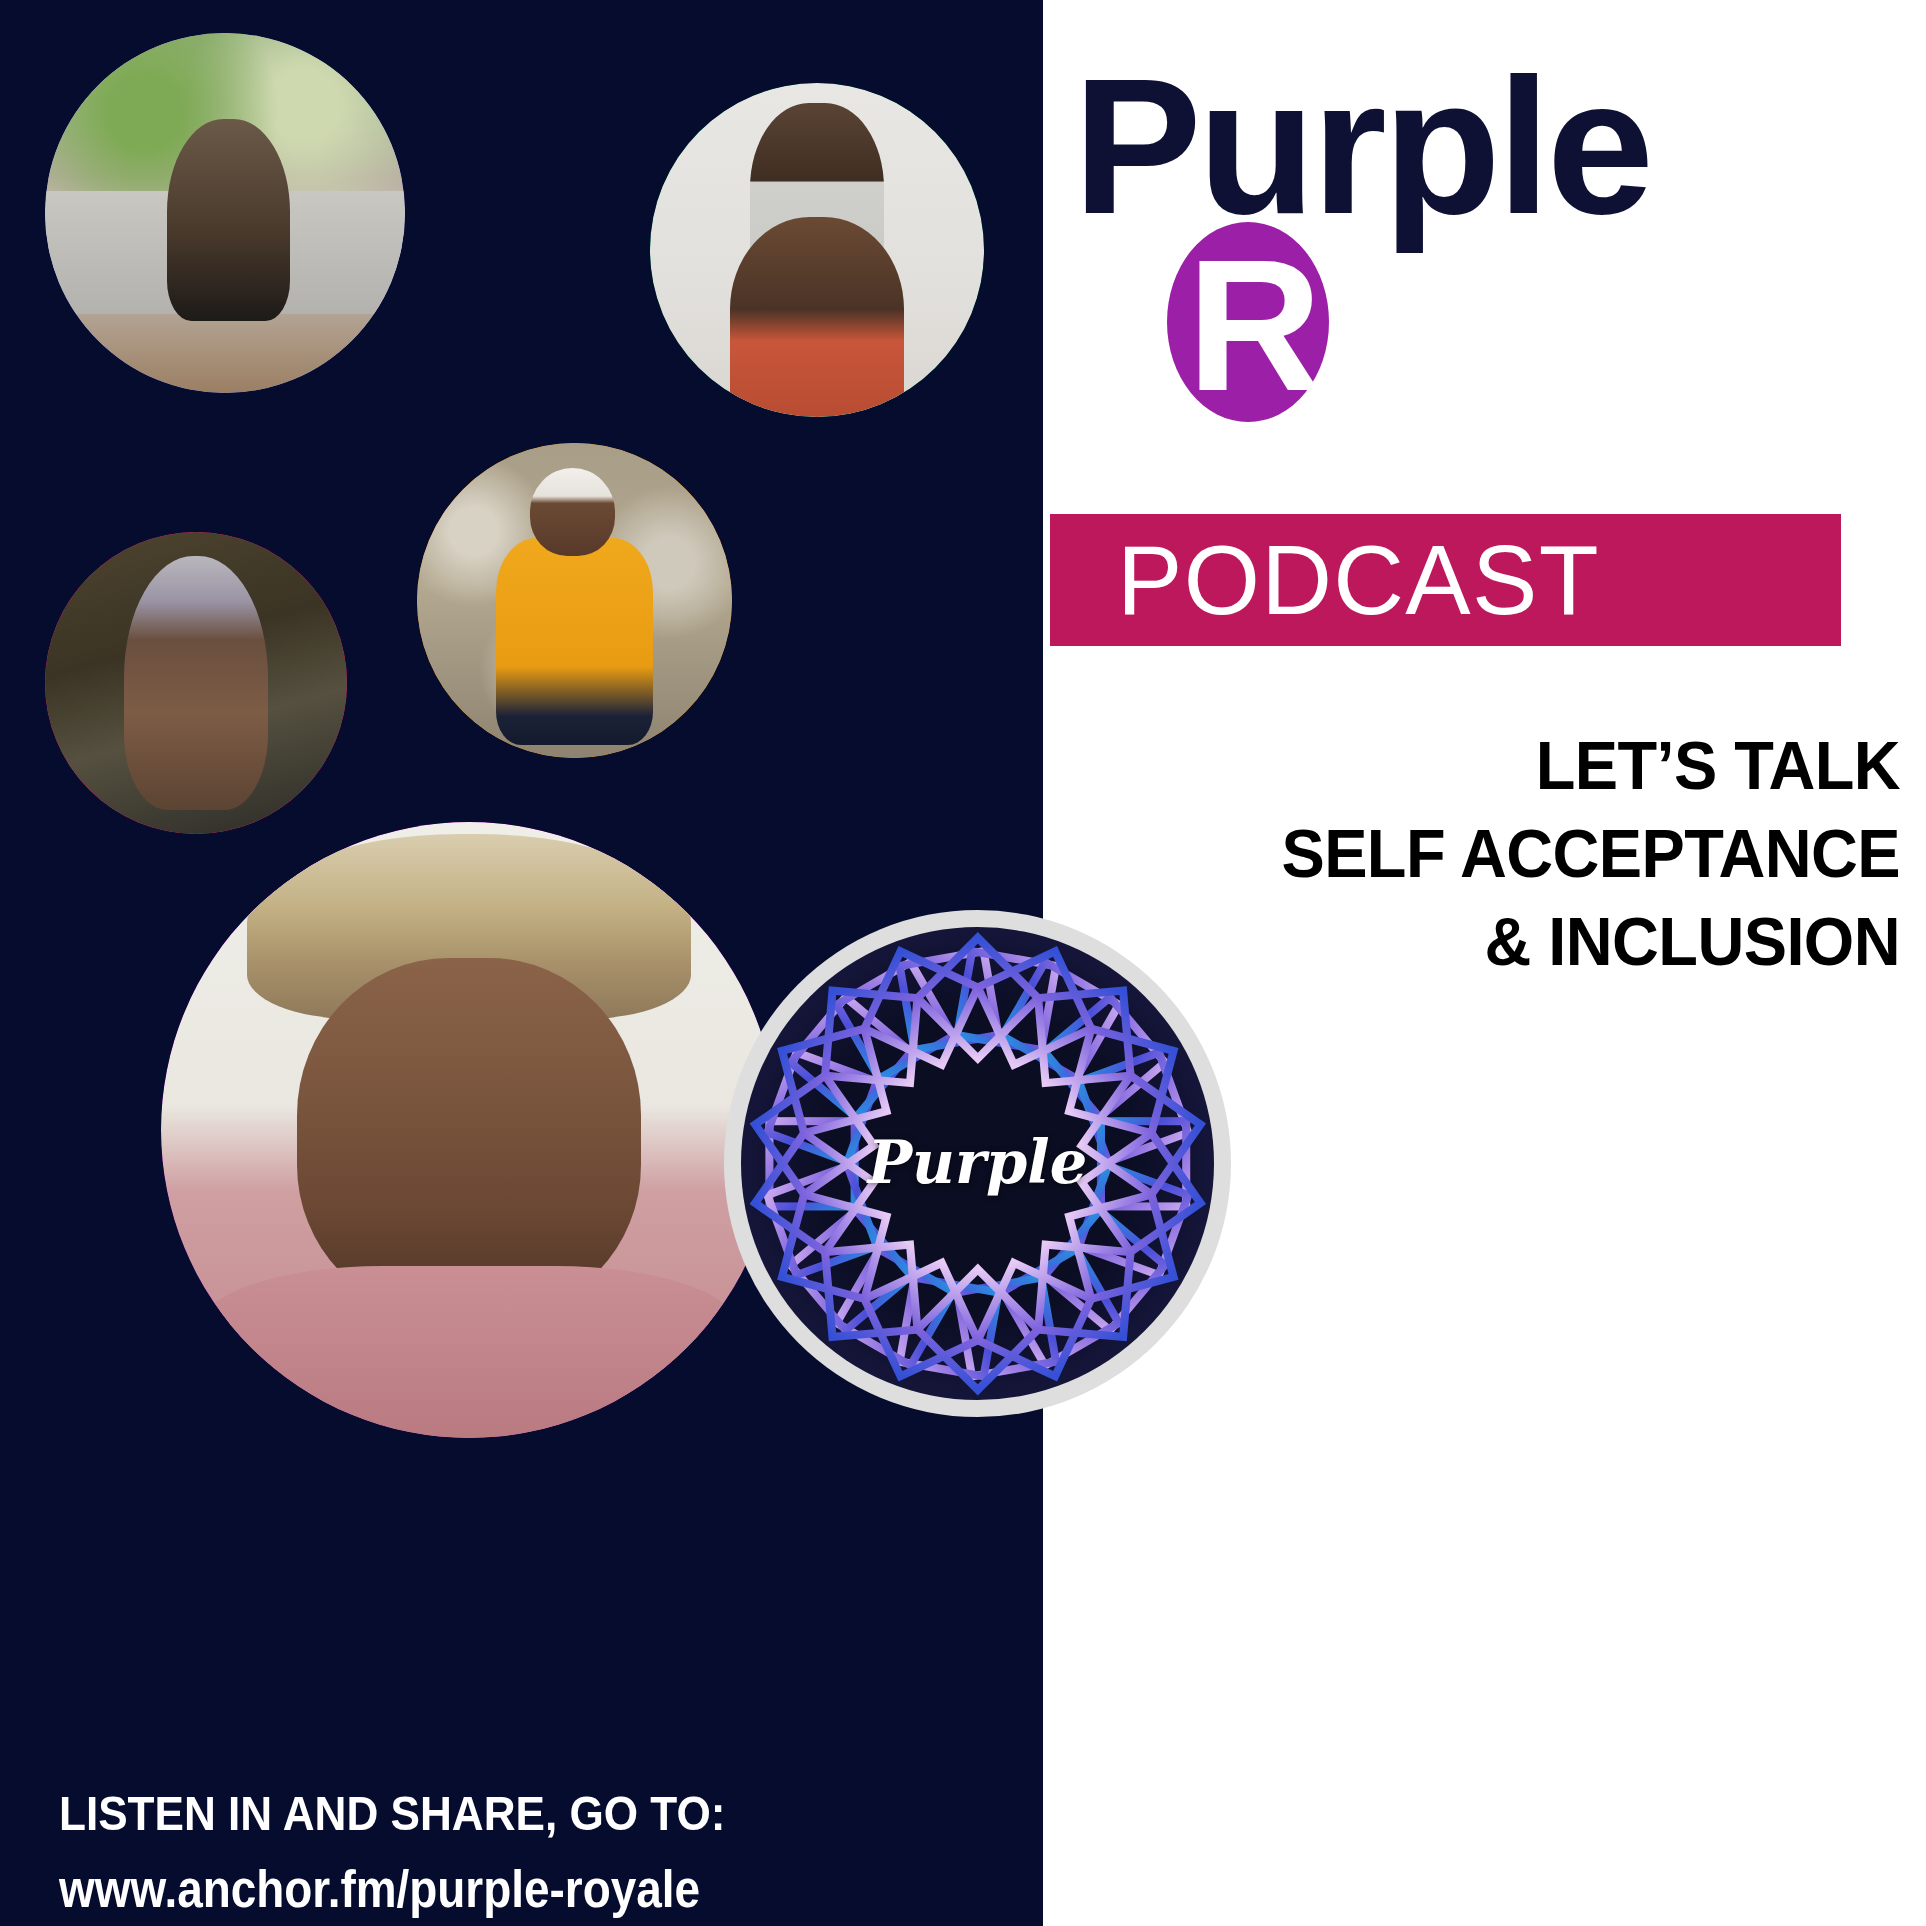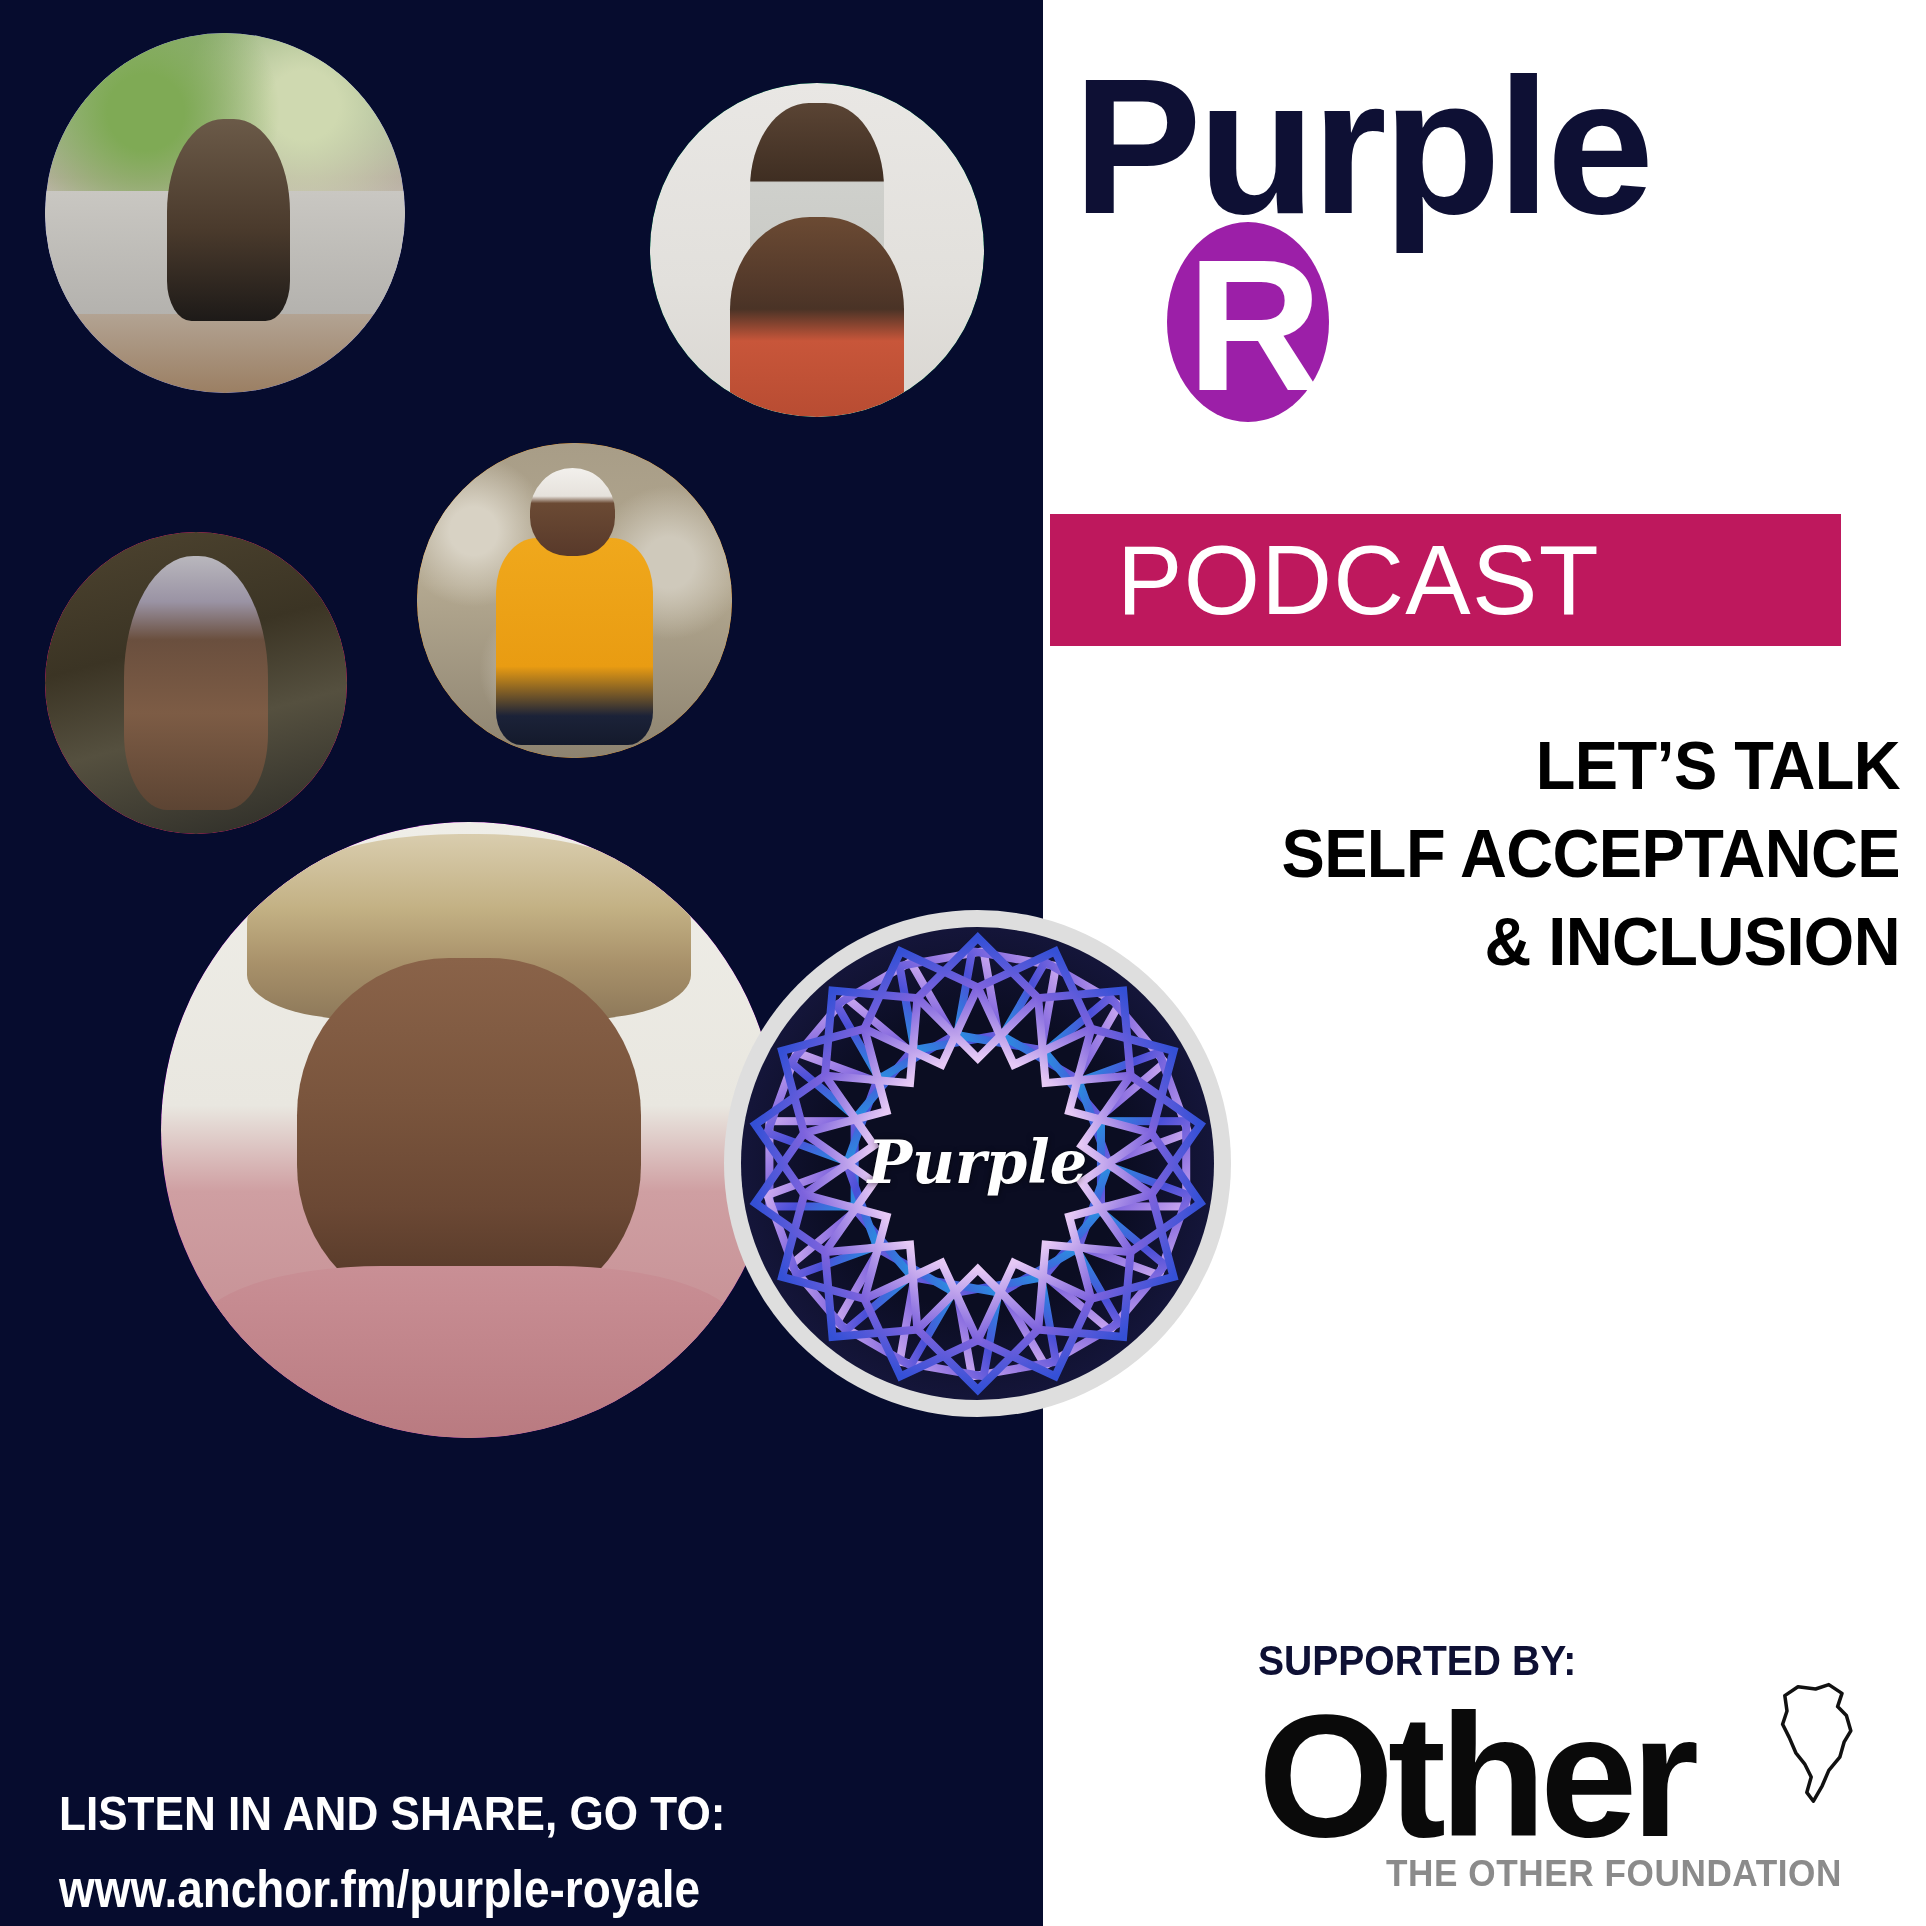--- a/index.html
+++ b/index.html
@@ -635,27 +635,15 @@
       </div>
     </div>
   </div>
 
 
   <div class="listen-block">
     <div class="listen-head">LISTEN IN AND SHARE, GO TO:</div>
     <div class="listen-url">www.anchor.fm/purple-royale</div>
   </div>
 
-  <div class="sponsor">
-    <div class="sponsor-label">SUPPORTED BY:</div>
-    <div class="sponsor-logo">
-      <div class="sponsor-word">Other</div>
-      <svg class="africa-mark" viewBox="0 0 100 120">
-        <path d="M18 16 L30 8 L46 10 L58 6 L70 14 L66 26 L74 34 L78 48 L72 58
-                 L68 72 L58 84 L52 98 L44 112 L38 104 L42 90 L36 78 L28 68
-                 L22 54 L16 42 L20 30 Z" fill="none" stroke="#111111" stroke-width="3.2" stroke-linejoin="round"></path>
-      </svg>
-      <div class="sponsor-sub">THE OTHER FOUNDATION</div>
-    </div>
-  </div>
 
 </div>
 
 
 </body></html>

